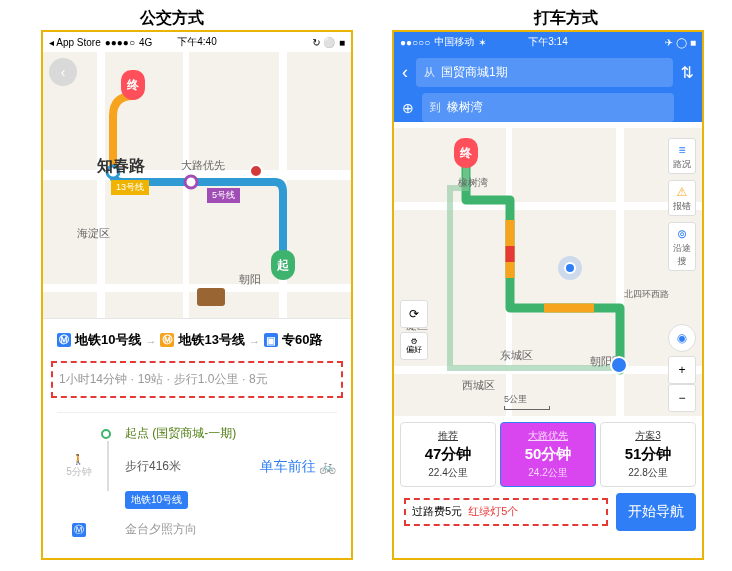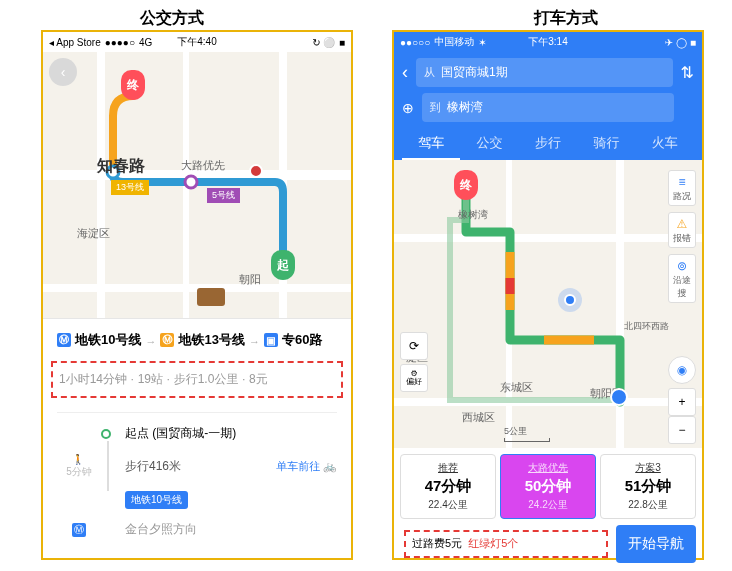--- a/index.html
+++ b/index.html
@@ -39,21 +39,21 @@
   .ic-orange { background: #f6a31d; }
   .arrow { color: #aaa; font-size: 11px; }
   .summary-box { border: 2px dashed #e53935; margin: 12px -6px 0; padding: 8px 6px; }
   .summary-text { font-size: 12px; color: #999; }
   .steps { border-top: 1px solid #eee; margin-top: 14px; padding-top: 12px; }
   .step-row { display: flex; align-items: center; font-size: 12px; color: #555; margin-bottom: 12px; }
   .step-col { width: 44px; font-size: 10px; color: #bbb; text-align: center; }
   .step-dot { position: relative; width: 14px; margin-right: 10px; }
   .dot-green { width: 10px; height: 10px; border: 2px solid #3eb36d; border-radius: 50%; background: #fff; }
   .line-v { position: absolute; left: 6px; top: 12px; width: 2px; height: 50px; background: #ddd; }
-  .bike-link { color: #2f7ef6; font-size: 11px; margin-left: auto; }
+  .bike-link { color: #2f7ef6; font-size: 14px; margin-left: auto; }
   .chip { background: #2f7ef6; color: #fff; font-size: 10px; padding: 2px 6px; border-radius: 3px; display: inline-block; }
 
   
   .header-right { background: #2f7ef6; color: #fff; padding: 6px 8px 0; }
   .search-row { display: flex; align-items: center; gap: 8px; margin-bottom: 6px; }
   .search-field { flex: 1; background: rgba(255,255,255,0.18); border-radius: 4px; padding: 6px 8px; font-size: 12px; display: flex; gap: 6px; align-items: center; }
   .sf-label { opacity: 0.85; font-size: 11px; }
   .tabs { display: flex; margin-top: 4px; }
   .tab { flex: 1; text-align: center; font-size: 13px; padding: 6px 0; opacity: 0.8; }
   .tab.active { opacity: 1; border-bottom: 2px solid #fff; font-weight: 500; }
@@ -148,21 +148,21 @@
       <div class="summary-text">1小时14分钟 · 19站 · 步行1.0公里 · 8元</div>
     </div>
 
     <div class="steps">
       <div class="step-row">
         <div class="step-col"></div>
         <div class="step-dot">
             <div class="dot-green"></div>
             <div class="line-v"></div>
           </div>
-        <span style="color:#000000;font-weight:500">起点 (国贸商城-一期)</span>
+        <span style="color:#4d7c0f;font-weight:500">起点 (国贸商城-一期)</span>
       </div>
       <div class="step-row">
         <div class="step-col"><span>🚶</span><br><span>5分钟</span></div>
         <div class="step-dot"></div>
         <span>步行416米</span>
         <span class="bike-link"><span>单车前往</span> 🚲</span>
       </div>
       <div class="step-row" style="margin-top:6px">
         <div class="step-col"></div>
         <div class="step-dot"></div>
@@ -195,27 +195,20 @@
       </div>
       <span>⇅</span>
     </div>
     <div class="search-row">
       <span style="font-size:14px">⊕</span>
       <div class="search-field">
         <span class="sf-label">到</span>
         <span>橡树湾</span>
       </div>
       <span style="width:12px"></span>
-    </div>
-    <div class="tabs">
-      <div class="tab active">驾车</div>
-      <div class="tab">公交</div>
-      <div class="tab">步行</div>
-      <div class="tab">骑行</div>
-      <div class="tab">火车</div>
     </div>
   </div>
 
   <div class="map-area-right">
     <div class="grid-road" style="left:0;top:74px;width:100%;height:8px"></div>
     <div class="grid-road" style="left:0;top:238px;width:100%;height:8px"></div>
     <div class="grid-road" style="left:222px;top:0;width:8px;height:100%"></div>
     <div class="grid-road" style="left:112px;top:0;width:6px;height:100%"></div>
 
     <svg class="route-right">

